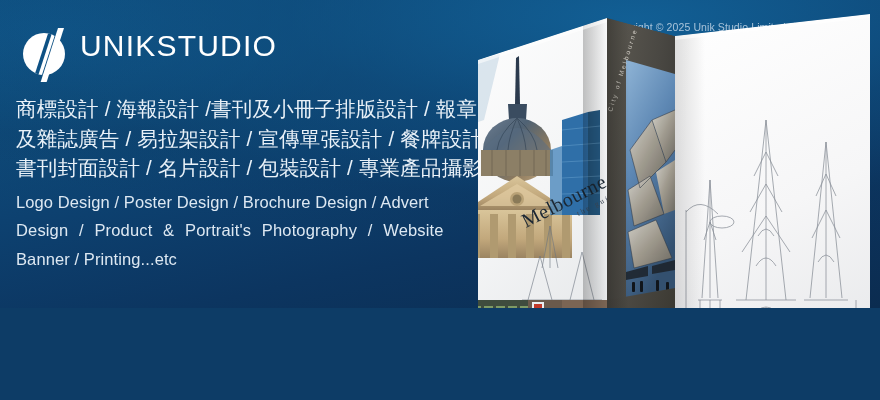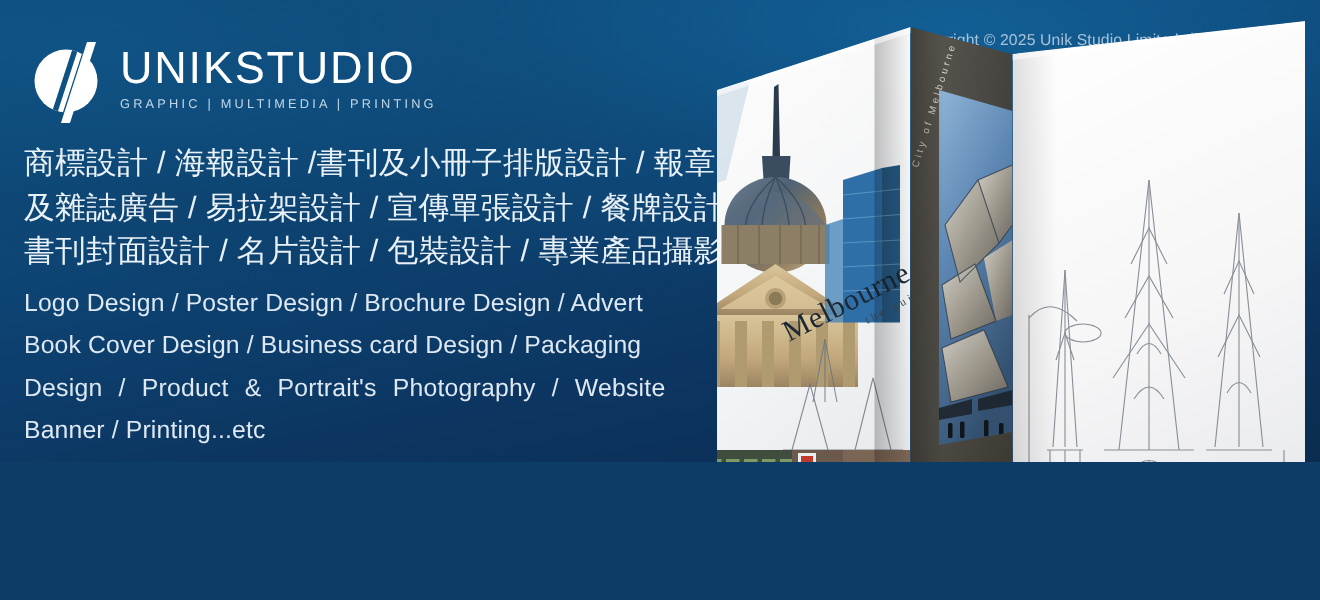--- a/index.html
+++ b/index.html
@@ -160,38 +160,36 @@
         <circle cx="26" cy="28" r="21" fill="#ffffff"></circle>
         <g clip-path="url(#clipCircle)">
           <rect x="23.5" y="-12" width="3.6" height="86" fill="#0e5184" transform="rotate(18 26 28)"></rect>
           <rect x="30.5" y="-12" width="3.6" height="86" fill="#0e5184" transform="rotate(18 26 28)"></rect>
         </g>
         <path d="M40 2 L46 2 L28 58 L22 58 Z" fill="#ffffff"></path>
       </svg>
 
       <div id="logo-text">
         <div id="brand-name">UNIKSTUDIO</div>
-        <div id="brand-tagline">GRAPHIC | MULTIMEDIA | PRINTING</div>
       </div>
     </div>
 
     <div id="copyright">Copyright © 2025 Unik Studio Limited. 保留一切權利。</div>
   </div>
 
   <div id="services">
 
     <div id="services-zh">
       <p>商標設計 / 海報設計 /書刊及小冊子排版設計 / 報章</p>
       <p>及雜誌廣告 / 易拉架設計 / 宣傳單張設計 / 餐牌設計 /</p>
       <p>書刊封面設計 / 名片設計 / 包裝設計 / 專業產品攝影 /</p>
     </div>
 
     <div id="services-en">
       <p>Logo Design / Poster Design / Brochure Design / Advert</p>
-      <p>Book Cover Design / Business card Design / Packaging</p>
       <p class="justified">Design / Product &amp; Portrait's Photography / Website</p>
       <p>Banner / Printing...etc</p>
     </div>
   </div>
 
   <div id="divider"></div>
 
   <div id="mockup">
     <svg width="410" height="400" viewBox="0 0 410 400">
       <defs>

